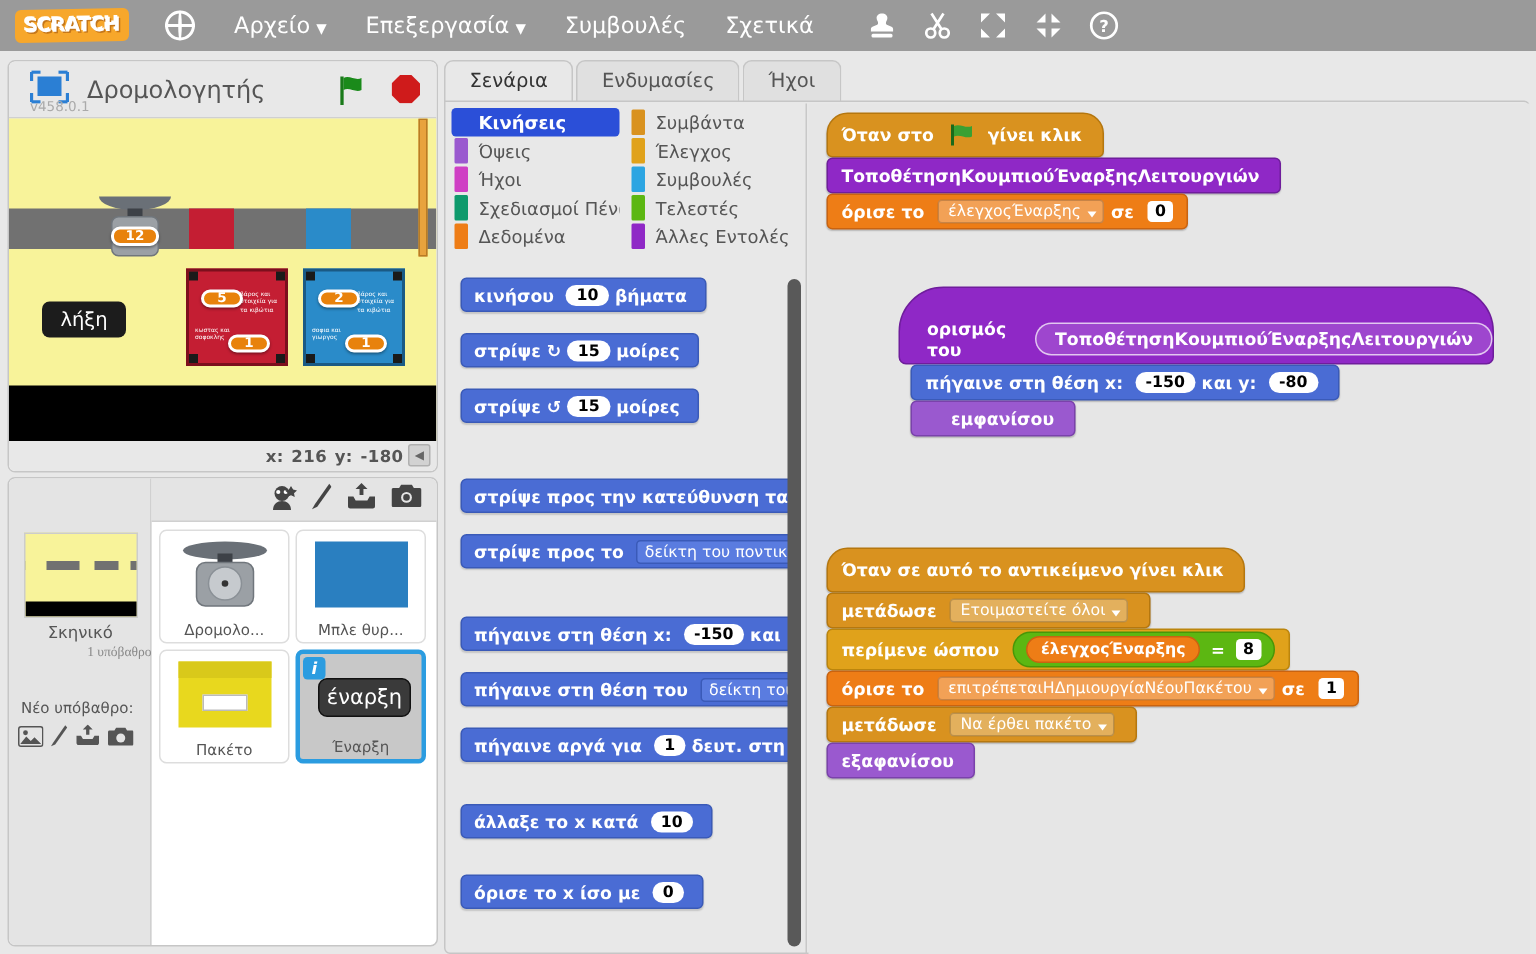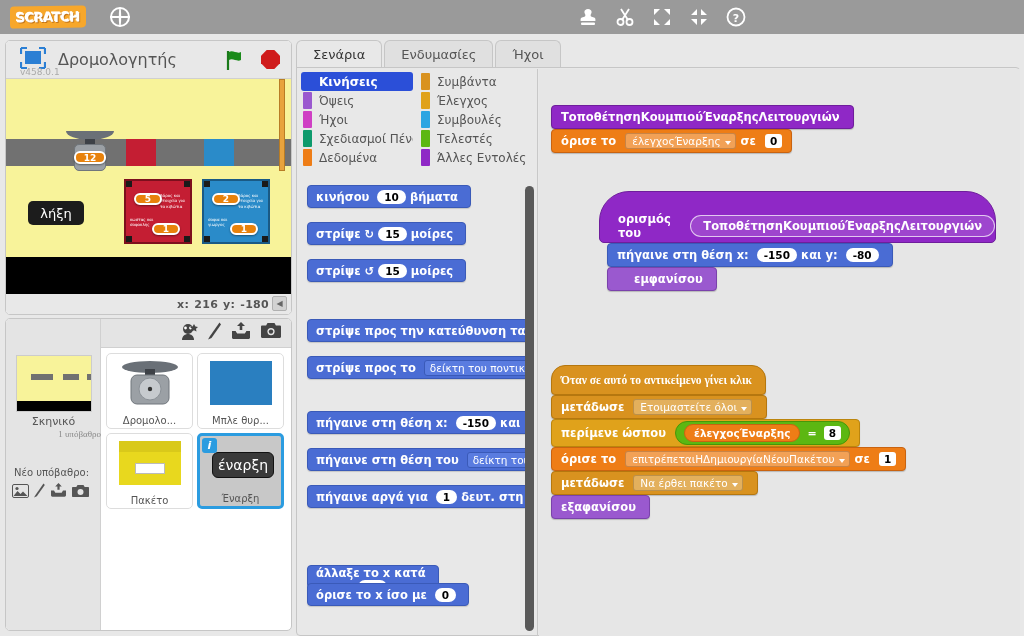--- a/index.html
+++ b/index.html
@@ -338,20 +338,26 @@
     color: #fff; font-size: 11px; font-weight: bold; margin-left: 5px;
   }
   .flagmini { margin: 0 5px; }
 </style>
 </head>
 <body>
 
 <div id="menubar">
   <div id="logo">SCRATCH</div>
   <div class="globe"></div>
+  <div id="menu-items" style="display:flex;align-items:center;">
+      <div class="menu-item"><span>Αρχείο</span><span class="caret">▼</span></div>
+      <div class="menu-item"><span>Επεξεργασία</span><span class="caret">▼</span></div>
+      <div class="menu-item"><span>Συμβουλές</span></div>
+      <div class="menu-item"><span>Σχετικά</span></div>
+    </div>
   <div id="tool-icons">
     <div class="ticon">
       <svg width="20" height="20" viewBox="0 0 20 20">
           <path d="M10 2c-2.2 0-3.6 1.4-3.6 3 0 1.4 1 2.2 1 3.4 0 .6-.4 1.1-1 1.3L4 10.6c-.9.3-1.4.9-1.4 1.7V14h14.8v-1.7c0-.8-.5-1.4-1.4-1.7l-2.4-.9c-.6-.2-1-.7-1-1.3 0-1.2 1-2 1-3.4 0-1.6-1.4-3-3.6-3z" fill="#fff"></path>
           <rect x="3" y="15.5" width="14" height="2.5" rx="1" fill="#fff"></rect>
         </svg>
     </div>
     <div class="ticon">
       <svg width="20" height="20" viewBox="0 0 20 20">
           <circle cx="5.5" cy="15" r="3" fill="none" stroke="#fff" stroke-width="1.8"></circle>
@@ -644,32 +650,40 @@
         </div>
         <div class="pblock" style="left: 8px; top: 268px;">
           <span style="margin-right: 4px; text-align: center;">πήγαινε στη θέση του</span>
           <span class="drop-in">δείκτη του</span>
         </div>
         <div class="pblock" style="left: 8px; top: 305px;">
           <span style="margin-right: 4px;">πήγαινε αργά για</span>
           <span class="oval-in">1</span>
           <span style="margin-right: 4px;">δευτ. στη</span>
         </div>
-        <div class="pblock" style="left: 8px; top: 385px; flex-direction: column;">
+        <div class="pblock" style="left: 8px; top: 356px;">
           <span style="margin-right: 4px;">άλλαξε το x κατά</span>
           <span class="oval-in">10</span>
         </div>
         <div class="pblock" style="left: 8px; top: 403px;">
           <span style="margin-right: 4px;">όρισε το x ίσο με</span>
           <span class="oval-in">0</span>
         </div>
       </div>
     <div id="pal-scroll"></div>
     <div id="divider"></div>
     <div id="script-area">
+        <div class="sblock ev hat" style="left: 12px; top: 6px; height: 30px;">
+          <span style="margin-right: 4px;">Όταν στο</span>
+          <span class="flagmini"><svg width="22" height="16" viewBox="0 0 22 16" style="vertical-align:middle">
+              <path d="M3 1v14" stroke="#1a6a1a" stroke-width="2" fill="none"></path>
+              <path d="M4 2c4-2 8 2 12 0v7c-4 2-8-2-12 0z" fill="#3aa033"></path>
+            </svg></span>
+          <span style="margin-right: 4px;">γίνει κλικ</span>
+        </div>
         <div class="sblock more" style="left: 12px; top: 36px; height: 24px;">
           <span style="margin-right: 4px;">ΤοποθέτησηΚουμπιούΈναρξηςΛειτουργιών</span>
         </div>
         <div class="sblock data" style="left: 12px; top: 60px; height: 24px;">
           <span style="margin-right: 4px;">όρισε το</span>
           <span class="sdrop">έλεγχοςΈναρξης</span>
           <span style="margin-right: 4px;">σε</span>
           <span class="swhite">0</span>
         </div>
         <div id="define-hat">
@@ -680,21 +694,21 @@
         </div>
         <div class="sblock motion" style="left: 68px; top: 174px; height: 24px;">
           <span style="margin-right: 4px;">πήγαινε στη θέση x:</span>
           <span class="soval">-150</span>
           <span style="margin-right: 4px;">και y:</span>
           <span class="soval">-80</span>
         </div>
         <div class="sblock look" style="left: 68px; top: 198px; height: 24px;">
           <span style="margin-right: 4px; margin-left: 17px;">εμφανίσου</span>
         </div>
-        <div class="sblock ev hat" style="left: 12px; top: 296px; height: 30px; font-family: Liberation Serif, serif;">
+        <div class="sblock ev hat" style="left: 12px; top: 296px; height: 30px;">
           <span style="margin-right: 4px;">Όταν σε αυτό το αντικείμενο γίνει κλικ</span>
         </div>
         <div class="sblock ev" style="left: 12px; top: 326px; height: 24px;">
           <span style="margin-right: 4px;">μετάδωσε</span>
           <span class="sdrop">Ετοιμαστείτε όλοι</span>
         </div>
         <div class="sblock ctrl" style="left: 12px; top: 350px; height: 28px;">
           <span style="margin-right: 4px;">περίμενε ώσπου</span>
           <span class="opgreen">
             <span class="rep-var">έλεγχοςΈναρξης</span>

